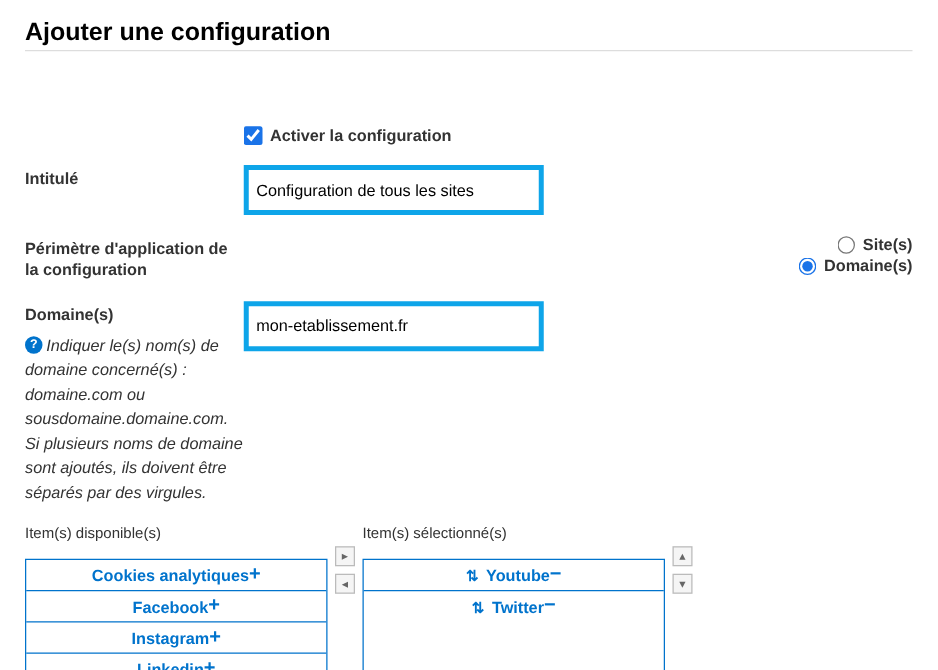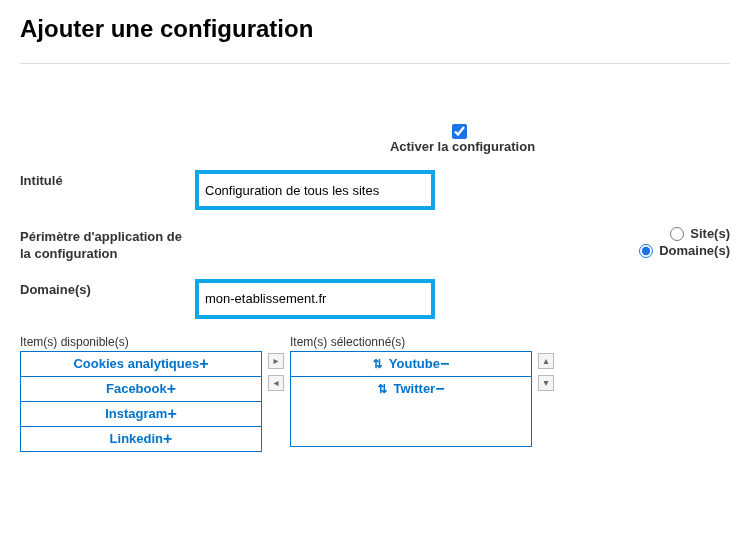--- a/index.html
+++ b/index.html
@@ -6,23 +6,23 @@
   body {
     margin: 0;
     padding: 10px 20px;
     font-family: Arial, Helvetica, sans-serif;
     font-size: 13px;
     color: #333;
     width: 750px;
     background: #fff;
   }
   h1 {
-    font-size: 24px;
-    font-weight: bold;
-    margin: 5px 0 20px 0;
+    font-size: 20px;
+    font-weight: bold;
+    margin: 5px 0 2px 0;
     color: #000;
   }
   .hr {
     border: none;
     border-top: 1px solid #ddd;
     margin: 0 0 60px 0;
   }
   .form-row {
     display: flex;
     align-items: flex-start;
@@ -63,21 +63,20 @@
   input[type="text"] {
     width: 240px;
     padding: 3px 6px;
     border: 4px solid #0ea5e9;
     font-size: 13px;
     height: 40px;
   }
   .checkbox-row {
     display: flex;
     align-items: center;
-    flex-direction: column;
   }
   input[type="checkbox"] {
     width: 15px;
     height: 15px;
     margin: 0 6px 0 0;
     accent-color: #1a73e8;
   }
   .chk-label { font-weight: bold; }
   .radio-group label {
     display: flex;
@@ -93,21 +92,21 @@
     accent-color: #1a73e8;
   }
   .dual-container {
     display: flex;
     align-items: flex-start;
     gap: 6px;
   }
   .listbox-wrap { width: 242px; }
   .list-title {
     font-size: 12px;
-    margin-bottom: 2px;
+    margin-bottom: 14px;
     color: #333;
   }
   .listbox {
     border: 1px solid #0073cc;
     min-height: 96px;
   }
   .listbox.selected { min-height: 96px; }
   .list-item {
     display: flex;
     justify-content: center;
@@ -180,20 +179,23 @@
     <label>
       <input type="radio" name="perim" checked="" style="">
       <span>Domaine(s)</span>
     </label>
   </div>
 </div>
 
 <div class="form-row">
   <div class="label-col">
     <span>Domaine(s)</span>
+    <div class="help">
+      <span class="help-icon">?</span><span>Indiquer le(s) nom(s) de domaine concerné(s) : domaine.com ou sousdomaine.domaine.com. Si plusieurs noms de domaine sont ajoutés, ils doivent être séparés par des virgules.</span>
+    </div>
   </div>
   <div class="field-col">
     <input type="text" value="mon-etablissement.fr" style="">
   </div>
 </div>
 
 <div class="form-row">
   <div class="field-col">
     <div class="dual-container">
       <div class="listbox-wrap">

